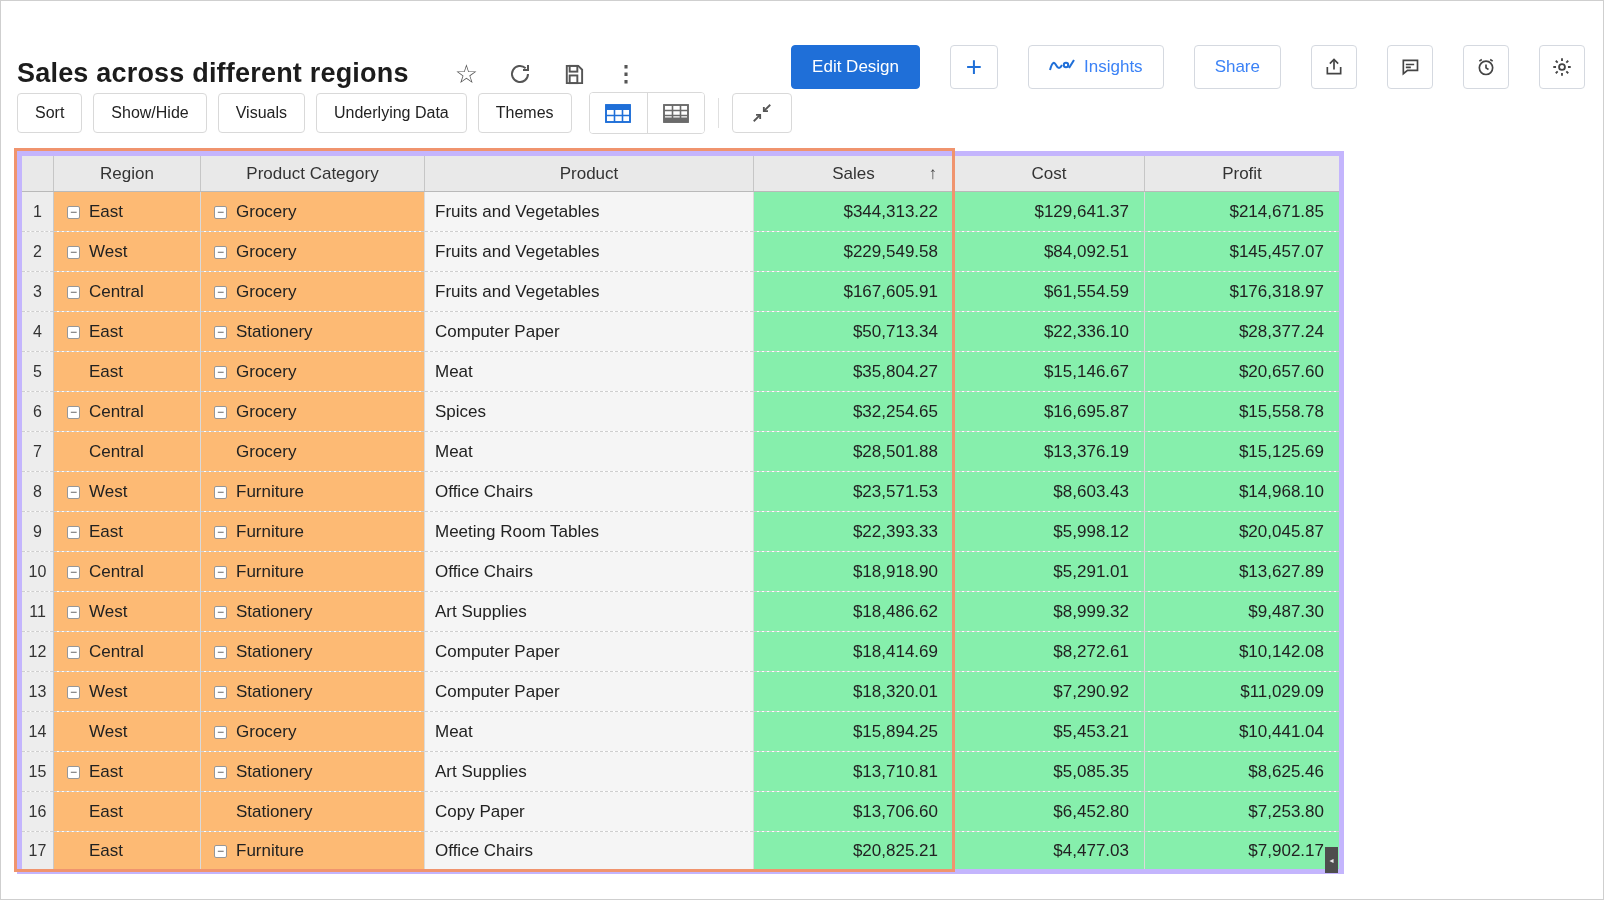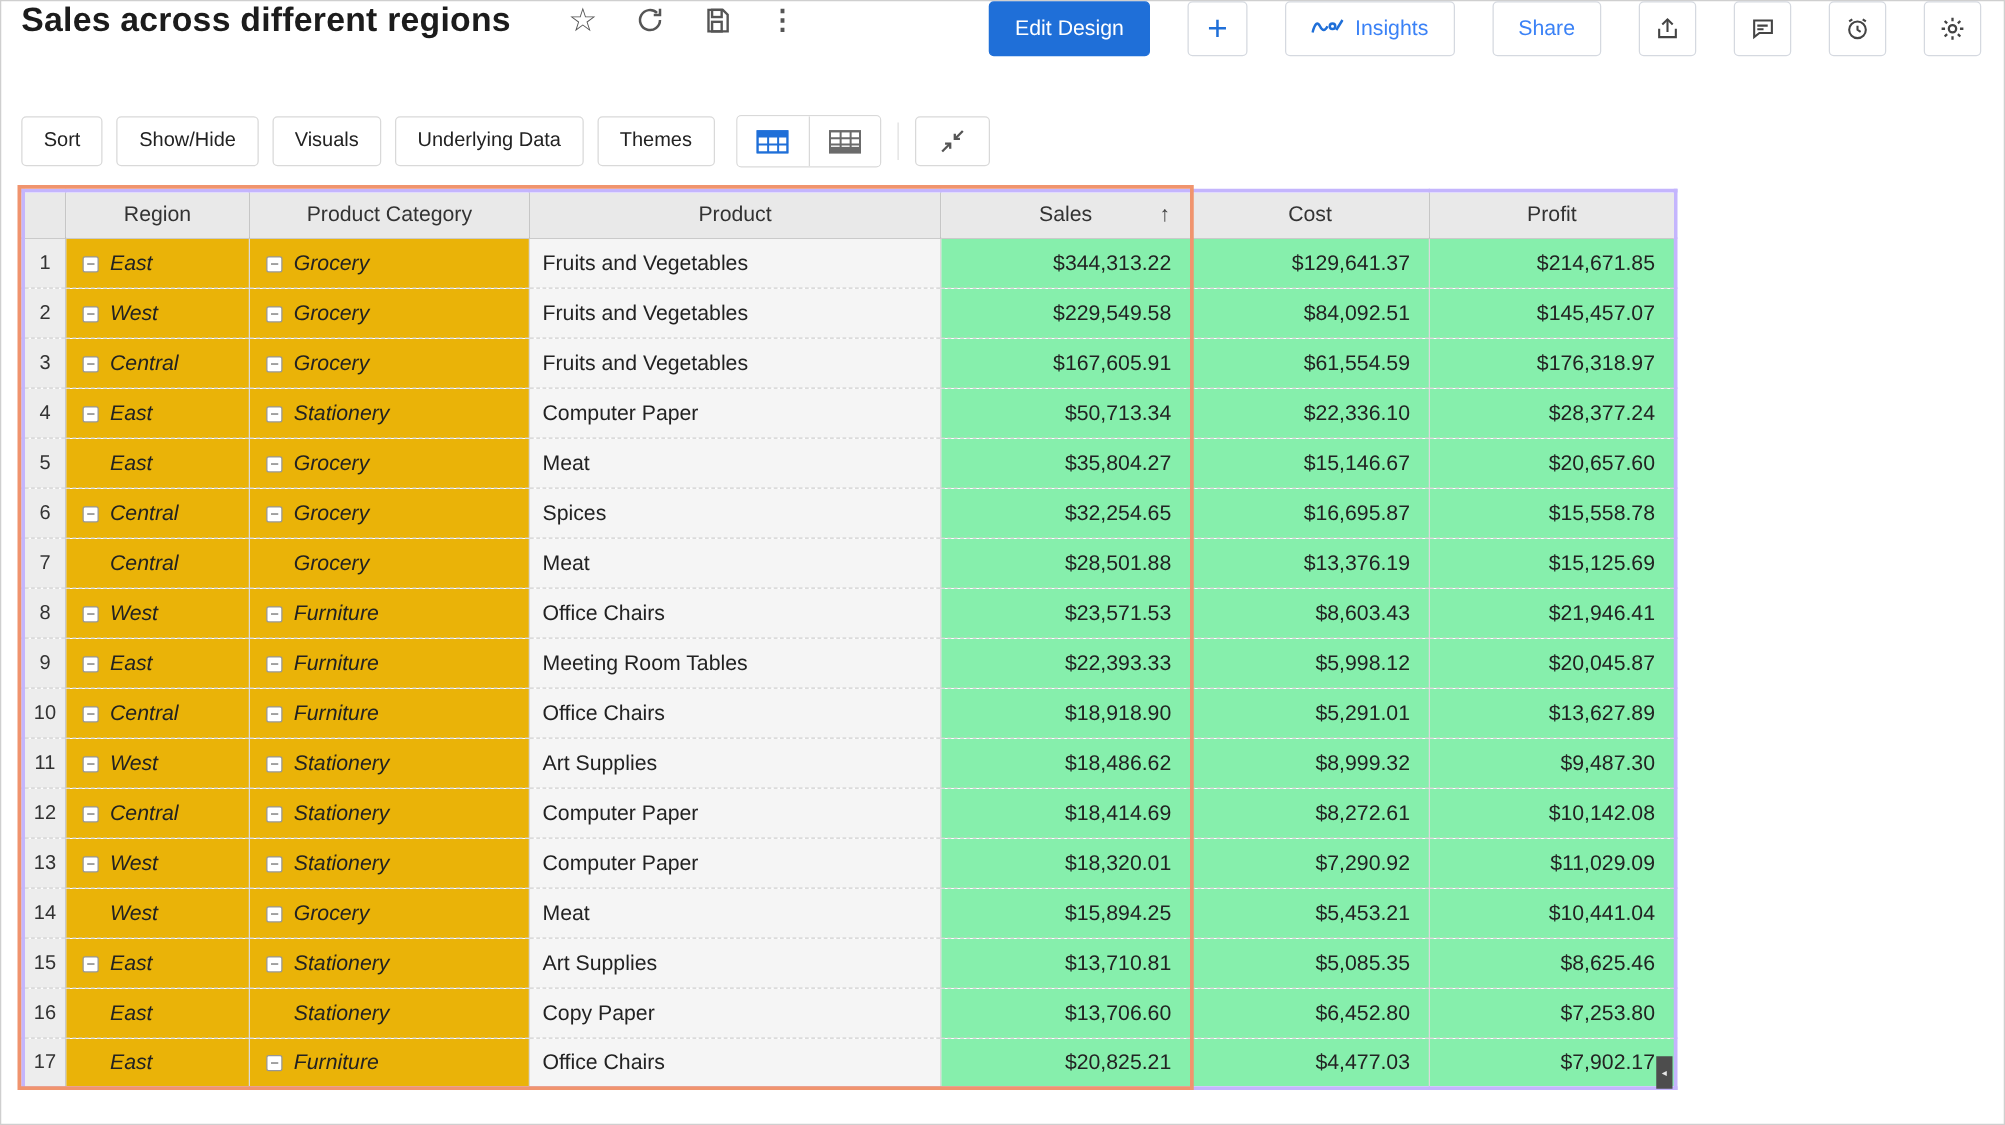--- a/index.html
+++ b/index.html
@@ -4,21 +4,21 @@
 <style>
   * { box-sizing: border-box; margin: 0; padding: 0; }
   html,body { width:1604px; height:900px; }
   body {
     font-family: "Liberation Sans", "DejaVu Sans", sans-serif;
     background:#fff; color:#222; overflow:hidden;
   }
   .frame { width:1604px; height:900px; border:1px solid #cfcfcf; background:#fff; position:relative; }
 
   
-  .titlebar { height:88px; display:flex; align-items:flex-start; padding:0 18px 0 16px; }
+  .titlebar { height:88px; display:flex; align-items:flex-end; padding:0 18px 0 16px; }
   .page-title { font-size:27px; font-weight:bold; color:#1c1c1c; letter-spacing:.2px; white-space:nowrap; }
   .title-tools { display:flex; align-items:center; gap:30px; margin-left:46px; color:#555; }
   .tico { background:none; border:none; cursor:pointer; color:#555; display:flex; align-items:center; justify-content:center; height:30px; }
   .star-g { font-size:26px; line-height:26px; }
   .kebab-g { font-size:22px; font-weight:bold; line-height:22px; }
 
   .actions { margin-left:auto; display:flex; align-items:center; gap:30px; }
   .btn {
     height:44px; border-radius:4px; border:1px solid #d5d9e0; background:#fff;
     font-family:inherit; font-size:17px; color:#3b82f6; padding:0 20px; cursor:pointer;
@@ -36,41 +36,41 @@
     font-family:inherit; font-size:16px; color:#222; padding:0 17px; cursor:pointer; white-space:nowrap;
   }
   .view-toggle { display:flex; border:1px solid #d9d9d9; border-radius:4px; overflow:hidden; margin-left:6px; }
   .vbtn { width:57px; height:40px; background:#fff; border:none; cursor:pointer; display:flex; align-items:center; justify-content:center; }
   .vbtn + .vbtn { border-left:1px solid #d9d9d9; }
   .vdiv { width:1px; height:30px; background:#e0e0e0; margin:0 2px; }
   .fit-btn { width:60px; height:40px; border:1px solid #d9d9d9; border-radius:4px; background:#fff; cursor:pointer; display:flex; align-items:center; justify-content:center; }
 
   
   .table-wrap { position:relative; margin:14px 16px 0 16px; width:1322px; }
-  table.grid { border-collapse:collapse; table-layout:fixed; width:1322px; border:3px solid #c4b5fd; }
+  table.grid { border-collapse:collapse; table-layout:fixed; width:1322px; border:5px solid #c4b5fd; }
   .grid col.c-num    { width:34px; }
   .grid col.c-region { width:147px; }
   .grid col.c-cat    { width:224px; }
   .grid col.c-prod   { width:329px; }
   .grid col.c-sales  { width:200px; }
   .grid col.c-cost   { width:191px; }
   .grid col.c-profit { width:197px; }
 
   .grid thead th {
     height:38px; background:#e9e9e9; border:1px solid #c6c6c6; border-bottom:1px solid #b9b9b9;
     font-weight:normal; font-size:17px; color:#333; text-align:center; position:relative;
   }
   .sort-arrow { position:absolute; right:16px; top:50%; transform:translateY(-50%); font-size:17px; color:#444; }
 
   .grid td {
     height:40px; font-size:17px; color:#222;
     border-right:1px solid #dadada; border-bottom:1px dashed #cfcfcf; overflow:hidden; white-space:nowrap;
   }
   .grid td.num { background:#ededed; text-align:center; font-size:16px; color:#333; border-right:1px solid #c9c9c9; }
-  .grid td.grp { background:#eab308; padding-left:13px;font-style:italic; }
+  .grid td.grp { background:#fdba74; padding-left:13px; }
   .grid td.prod { background:#f5f5f5; padding-left:10px; }
   .grid td.numeric { background:#86efac; text-align:right; padding-right:15px; }
 
   .collapse {
     display:inline-block; width:13px; height:13px; border:1px solid #979797; border-radius:2px;
     background:#fff; color:#555; font-size:12px; line-height:10px; text-align:center;
     margin-right:9px; vertical-align:1px; cursor:pointer;
   }
   .collapse-spacer { display:inline-block; width:22px; }
 
@@ -285,21 +285,21 @@
             <td class="numeric">$13,376.19</td>
             <td class="numeric">$15,125.69</td>
           </tr>
           <tr>
             <td class="num">8</td>
             <td class="grp"><span class="collapse">−</span><span>West</span></td>
             <td class="grp"><span class="collapse">−</span><span>Furniture</span></td>
             <td class="prod">Office Chairs</td>
             <td class="numeric">$23,571.53</td>
             <td class="numeric">$8,603.43</td>
-            <td class="numeric">$21,946.41</td>
+            <td class="numeric">$14,968.10</td>
           </tr>
           <tr>
             <td class="num">9</td>
             <td class="grp"><span class="collapse">−</span><span>East</span></td>
             <td class="grp"><span class="collapse">−</span><span>Furniture</span></td>
             <td class="prod">Meeting Room Tables</td>
             <td class="numeric">$22,393.33</td>
             <td class="numeric">$5,998.12</td>
             <td class="numeric">$20,045.87</td>
           </tr>

